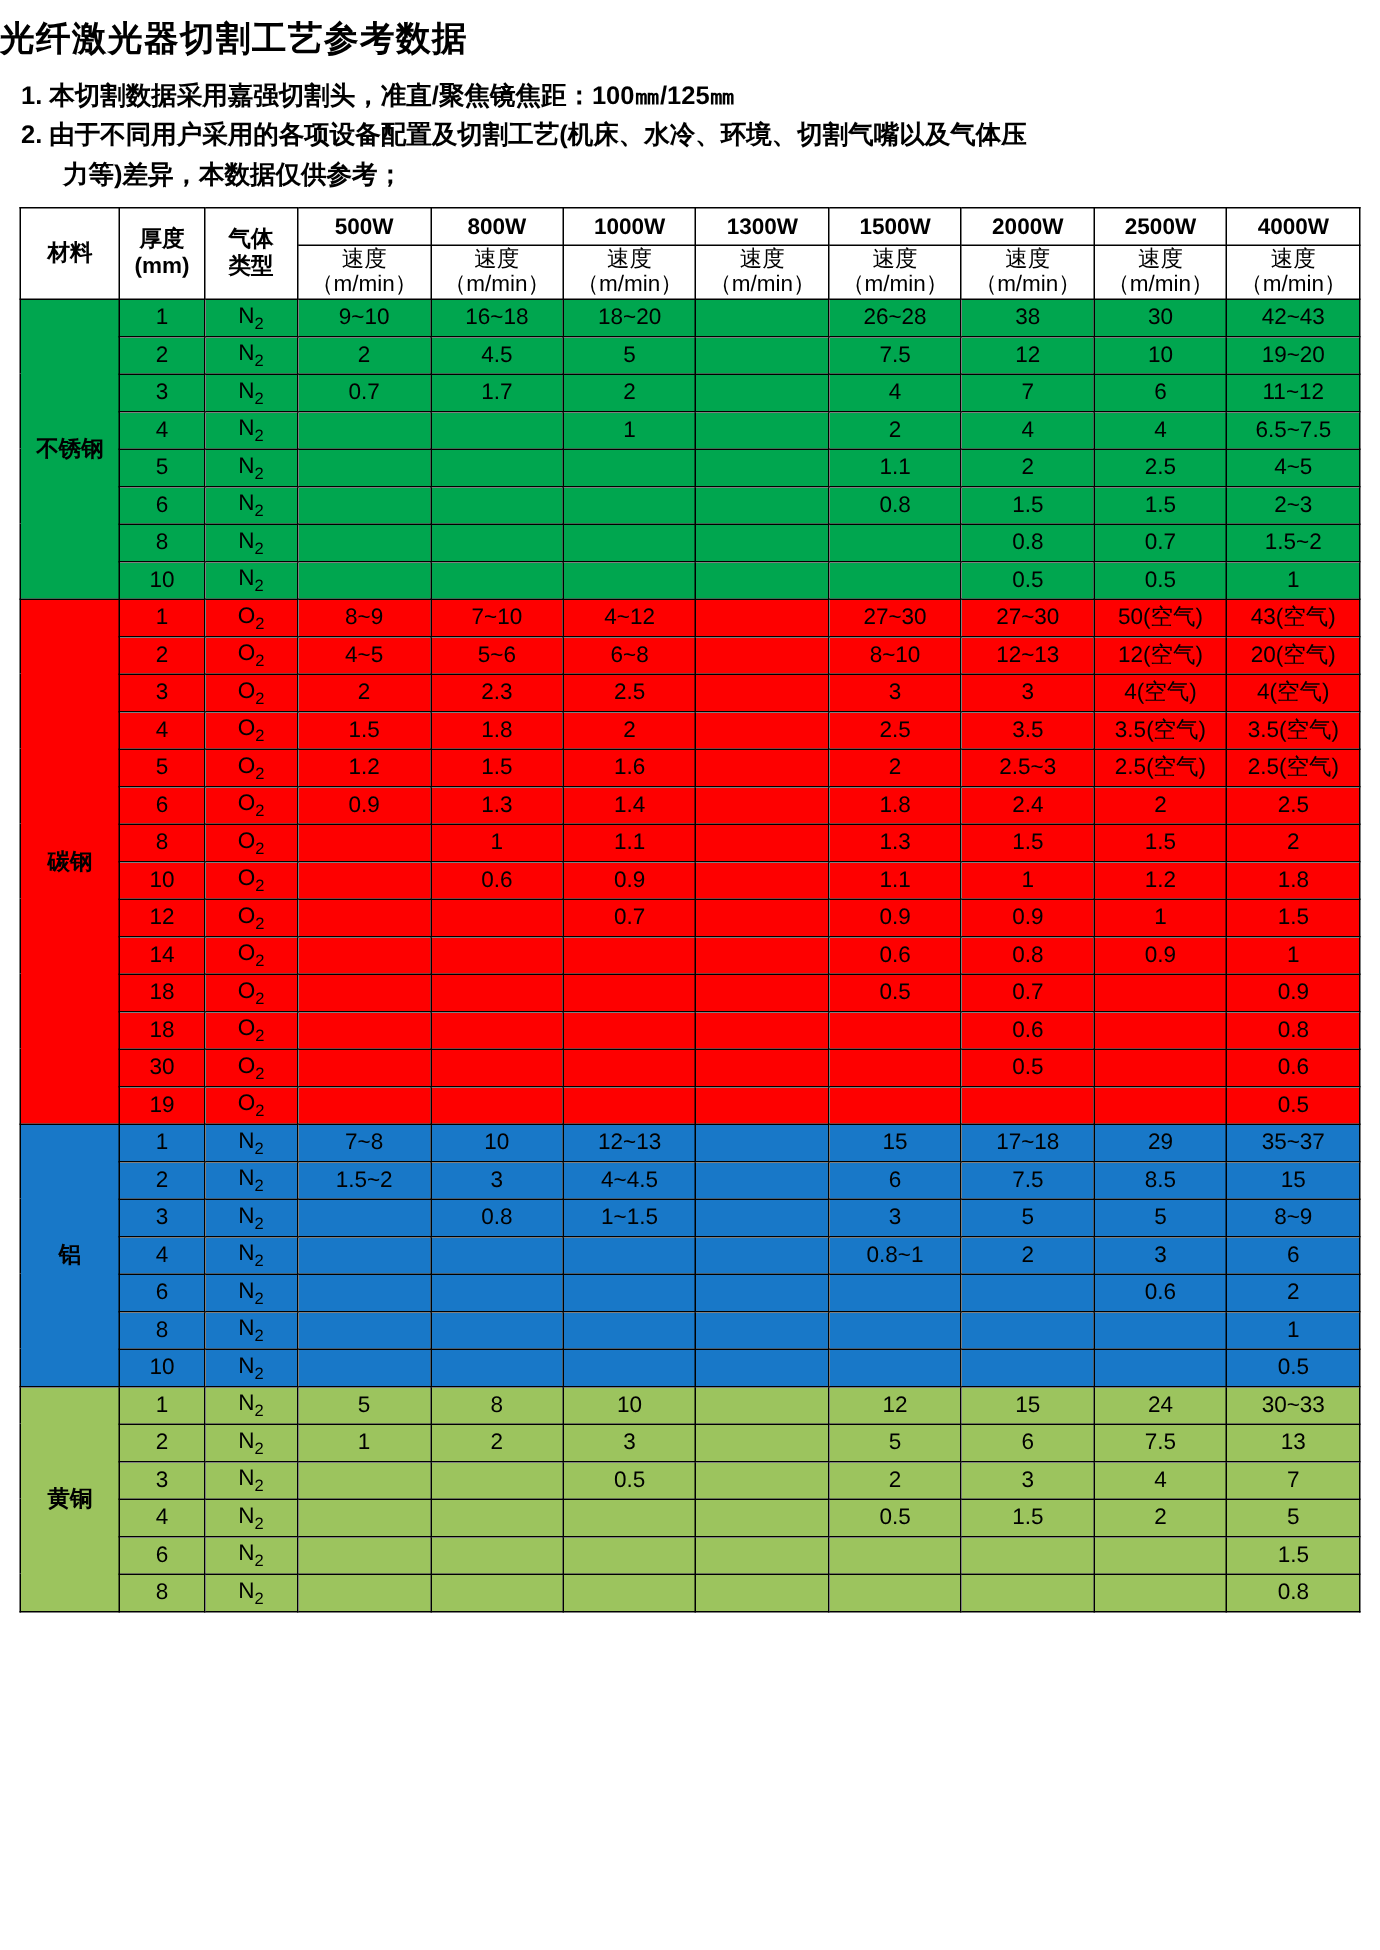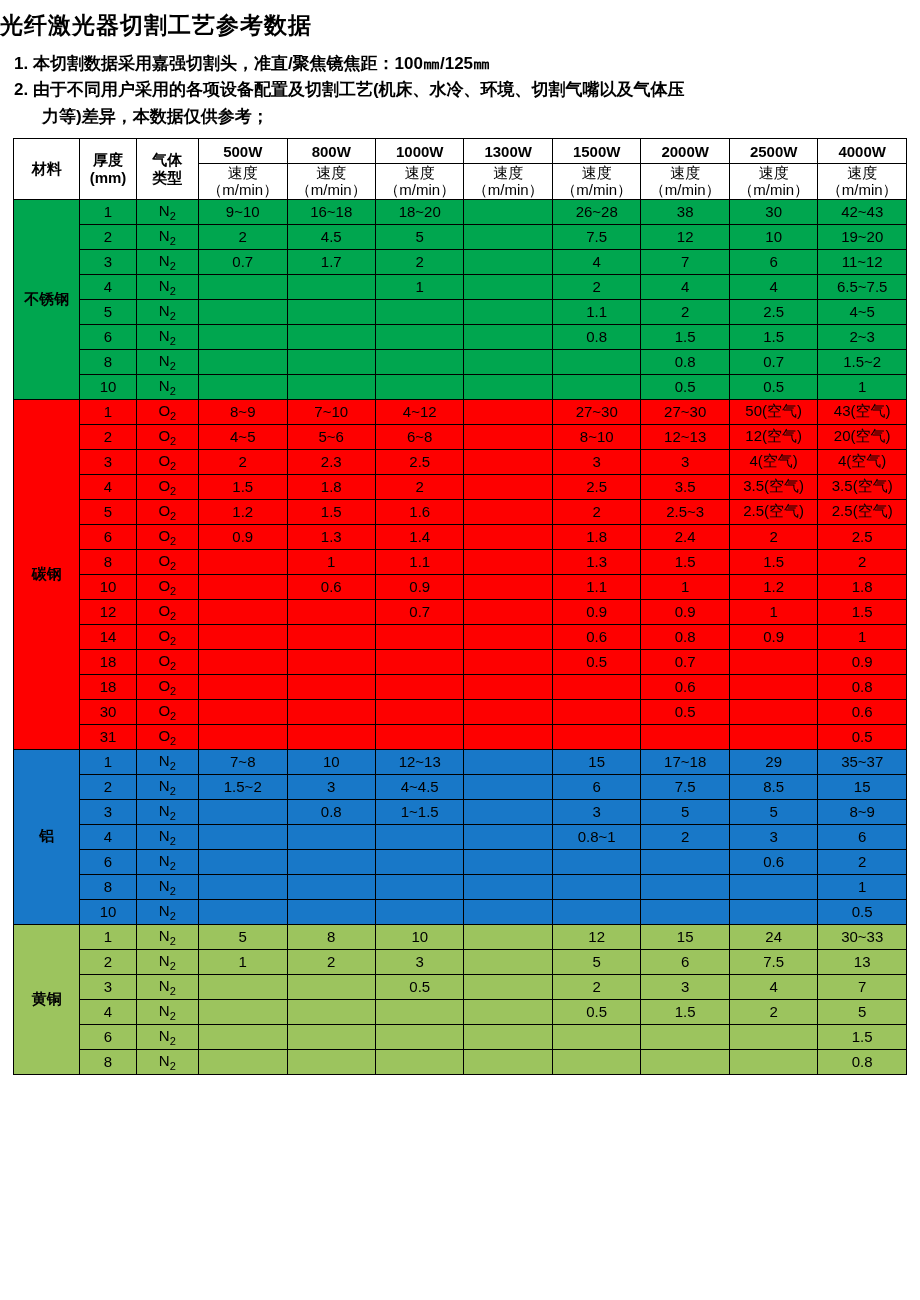--- a/index.html
+++ b/index.html
@@ -424,21 +424,21 @@
           <td></td>
           <td></td>
           <td></td>
           <td></td>
           <td></td>
           <td>0.5</td>
           <td></td>
           <td>0.6</td>
         </tr>
         <tr class="band-carbon">
-          <td>31</td>
+          <td>19</td>
           <td>O<span class="sub">2</span></td>
           <td></td>
           <td></td>
           <td></td>
           <td></td>
           <td></td>
           <td></td>
           <td></td>
           <td>0.5</td>
         </tr>

